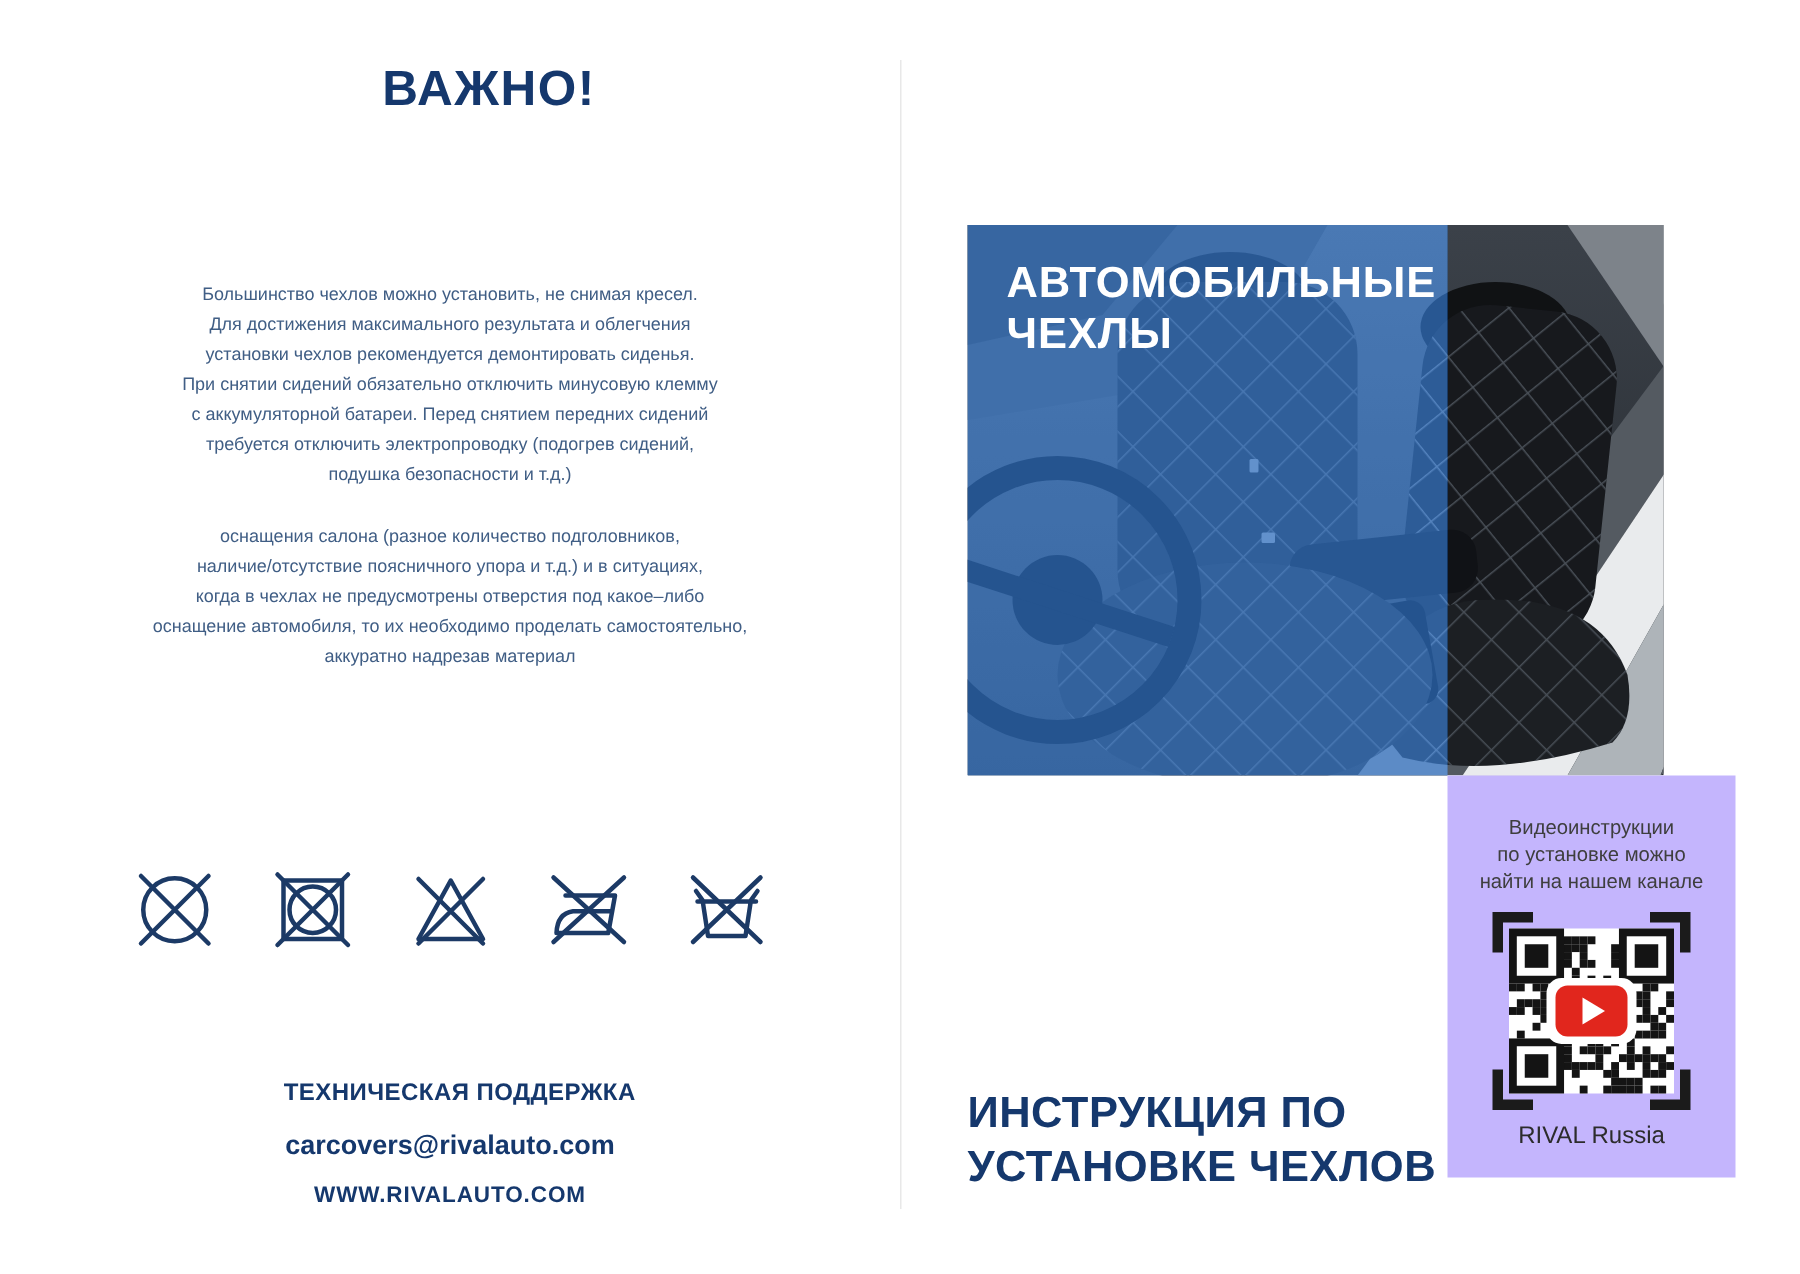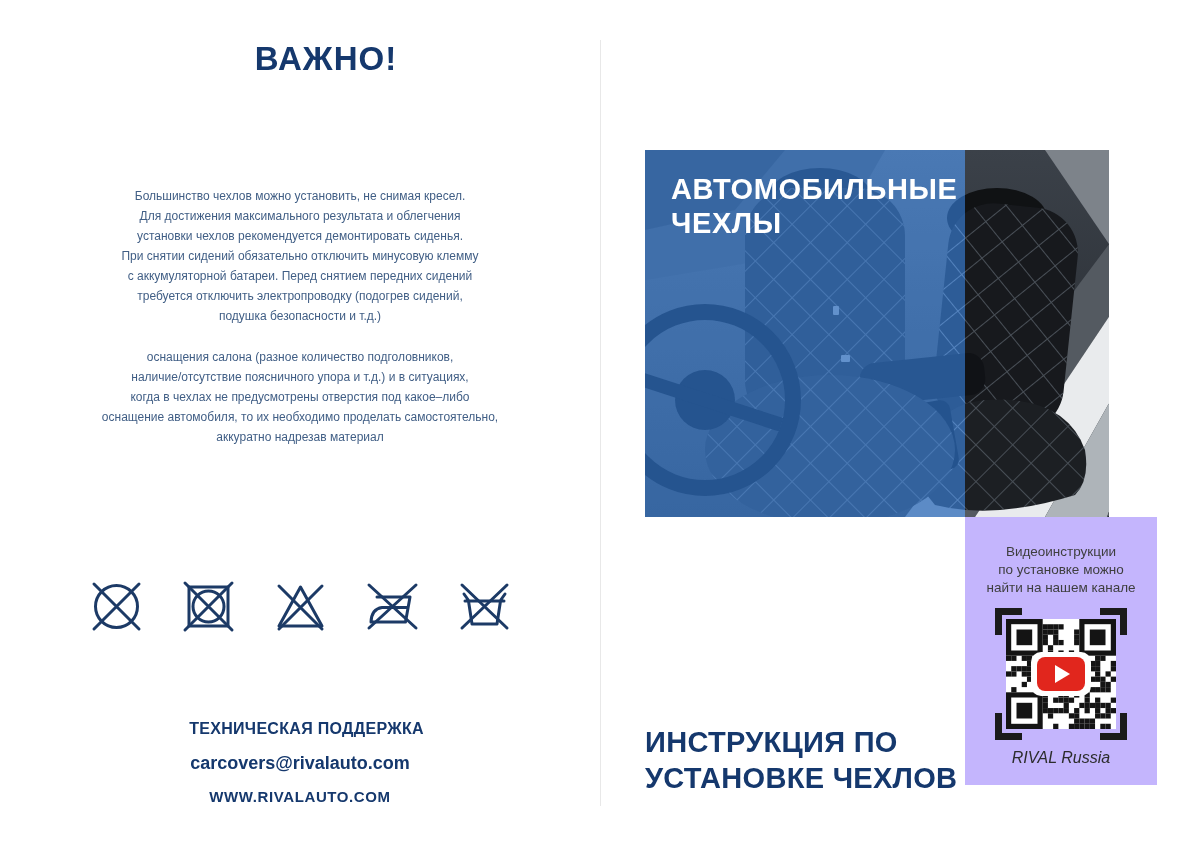--- a/index.html
+++ b/index.html
@@ -37,21 +37,21 @@
     background:#27507f; mix-blend-mode:screen; opacity:0.9; }
   .ov-color { position:absolute; left:0; top:0; width:320px; height:100%;
     background:#3c6ba6; mix-blend-mode:color; }
   .cover-title { position:absolute; left:26px; top:22px; color:#ffffff;
     font-size:29px; line-height:34px; font-weight:700; letter-spacing:0.6px; }
 
   .gray-panel { position:absolute; left:965px; top:517px; width:192px; height:268px;
     background:#c4b5fd; text-align:center; }
   .video-note { padding-top:26px; font-size:13.5px; line-height:18px; color:#3e3e3e; }
   .qr-box { width:134px; height:134px; margin:10px auto 0; position:relative; }
-  .qr-label { margin-top:8px; font-size:16px; color:#2c2c2c;font-style:italic; }
+  .qr-label { margin-top:8px; font-size:16px; color:#2c2c2c; }
 
   .instr-title { position:absolute; left:645px; top:724px; color:#15386d;
     font-size:29px; line-height:36px; font-weight:700; letter-spacing:0.3px; }
 </style>
 </head>
 <body>
 
 <div class="sheet">
 
   <div class="divider"></div>

